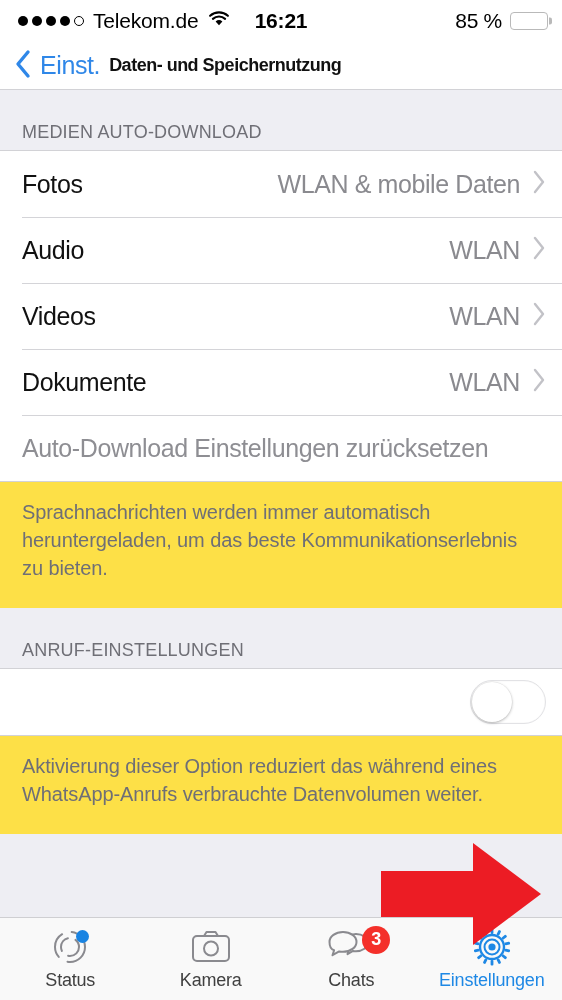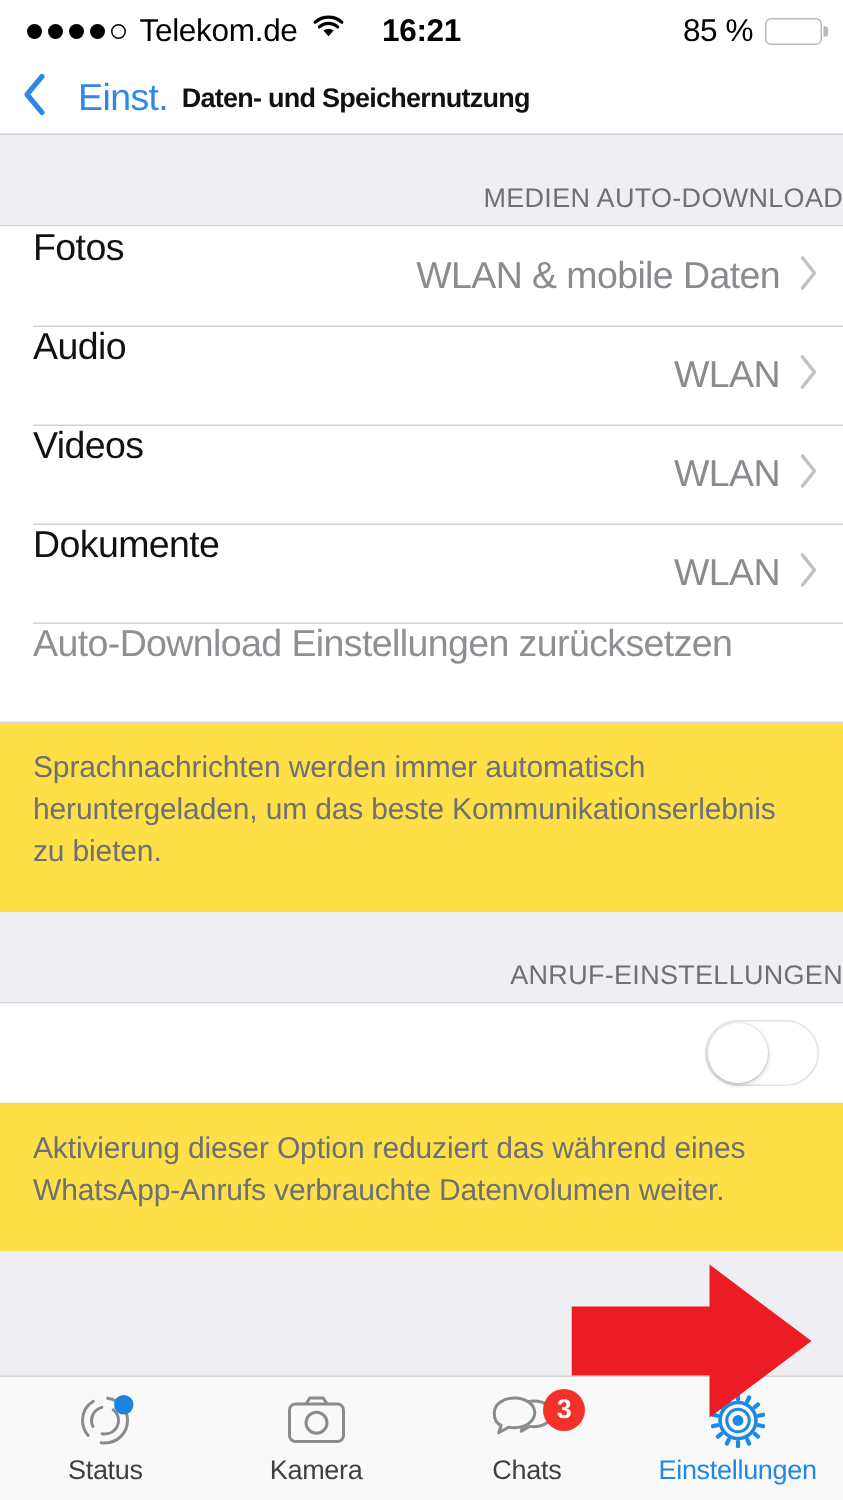--- a/index.html
+++ b/index.html
@@ -82,21 +82,21 @@
   .nav-bar {
     height: 48px;
     background: #ffffff;
     display: flex;
     align-items: center;
     padding: 0 10px 0 14px;
     border-bottom: 1px solid #d2d2d6;
   }
   .nav-back {
     display: flex; align-items: center;
-    gap: 20px;
+    gap: 8px;
     color: #1e7ae0;
     cursor: pointer;
   }
   .back-chev { display: block; }
   .back-label {
     font-size: 25px;
     color: #2f87e8;
     letter-spacing: -0.4px;
   }
   .nav-title {
@@ -107,30 +107,30 @@
     margin-left: 9px;
   }
 
   
   .section-header {
     padding: 32px 0 7px 22px;
     font-size: 18px;
     color: #6f6f76;
     letter-spacing: 0.2px;
     background: #eeeef3;
-    text-align: right;
   }
   .group {
     background: #ffffff;
     border-top: 1px solid #d2d2d6;
     border-bottom: 1px solid #d2d2d6;
   }
   .row {
     height: 66px;
     display: flex;
+    align-items: center;
     padding: 0 16px 0 22px;
     background: #ffffff;
     position: relative;
     cursor: pointer;
   }
   .row + .row::before {
     content: "";
     position: absolute;
     left: 22px; right: 0; top: 0;
     height: 1px;

